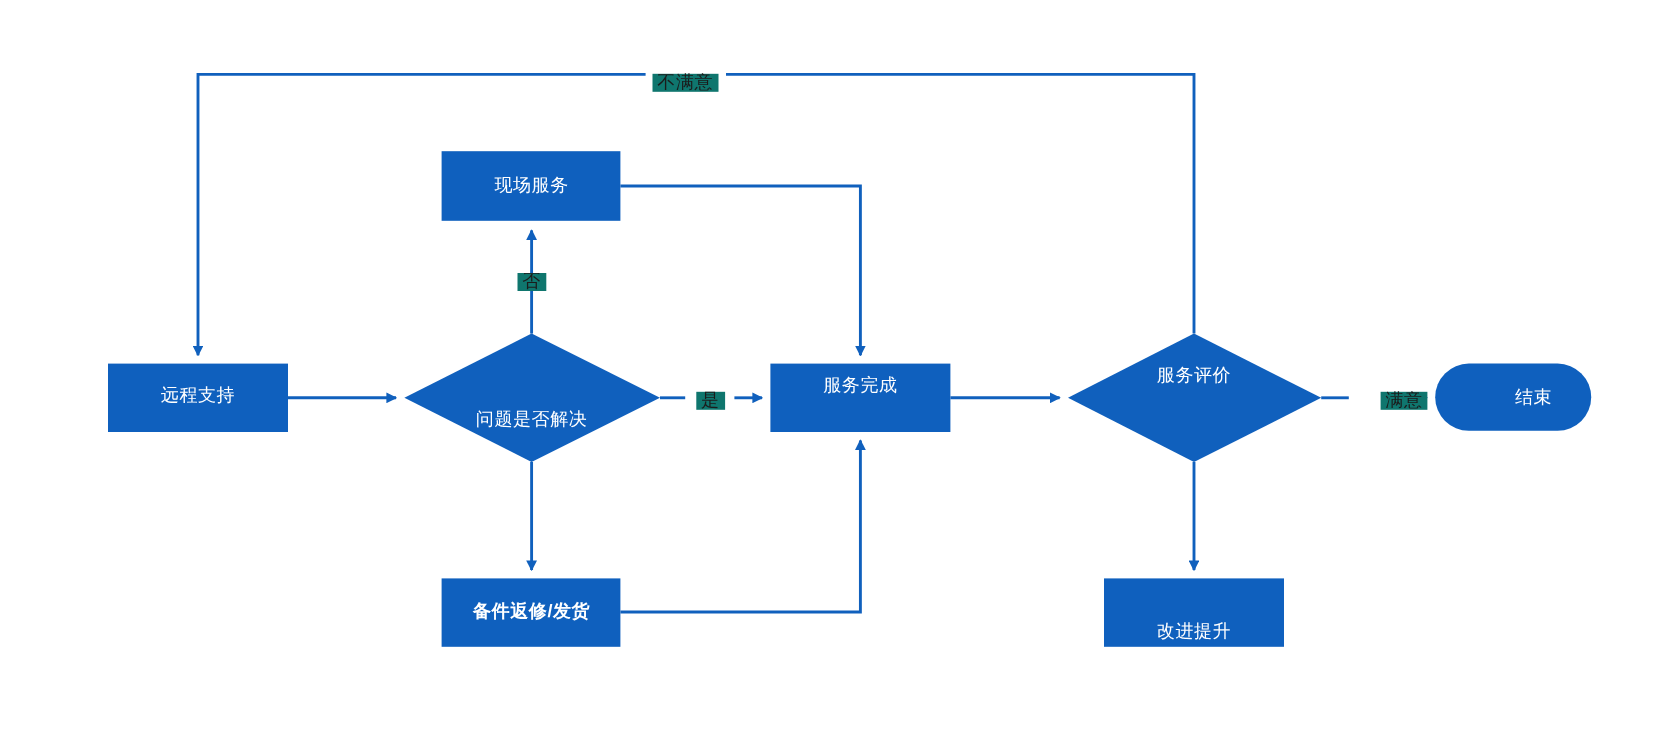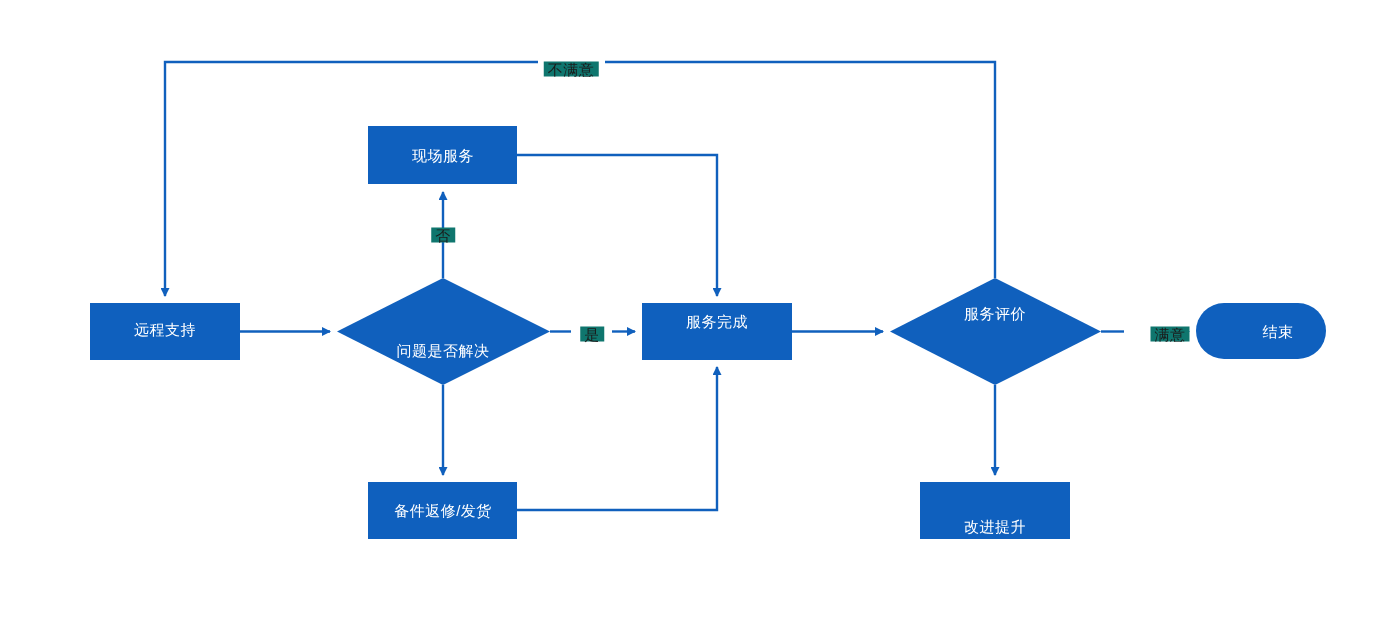--- a/index.html
+++ b/index.html
@@ -102,21 +102,21 @@
       <path d="M538,62 L165,62 L165,296" marker-end="url(#arrow)"></path>
     </g>
   </svg>
 
   <div class="node-label" style="left:165px; top:331px;font-family:Liberation Mono, monospace;">远程支持</div>
 
   <div class="node-label" style="left:443px; top:155px;">现场服务</div>
 
   <div class="node-label" style="left:443px; top:331px;margin-top:19px;">问题是否解决</div>
 
-  <div class="node-label" style="left:443px; top:510px;">备件返修/发货</div>
+  <div class="node-label" style="left:443px; top:510px;font-weight:bold;">备件返修/发货</div>
 
   <div class="node-label" style="left:717px; top:321px;">服务完成</div>
 
   <div class="node-label" style="left:995px; top:313px;">服务评价</div>
 
   <div class="node-label" style="left:995px; top:510px;margin-top:16px;">改进提升</div>
 
   <div class="node-label" style="left:1278px; top:331px;">结束</div>
 
   <div class="edge-label" style="left:443px; top:235px;">否</div>

